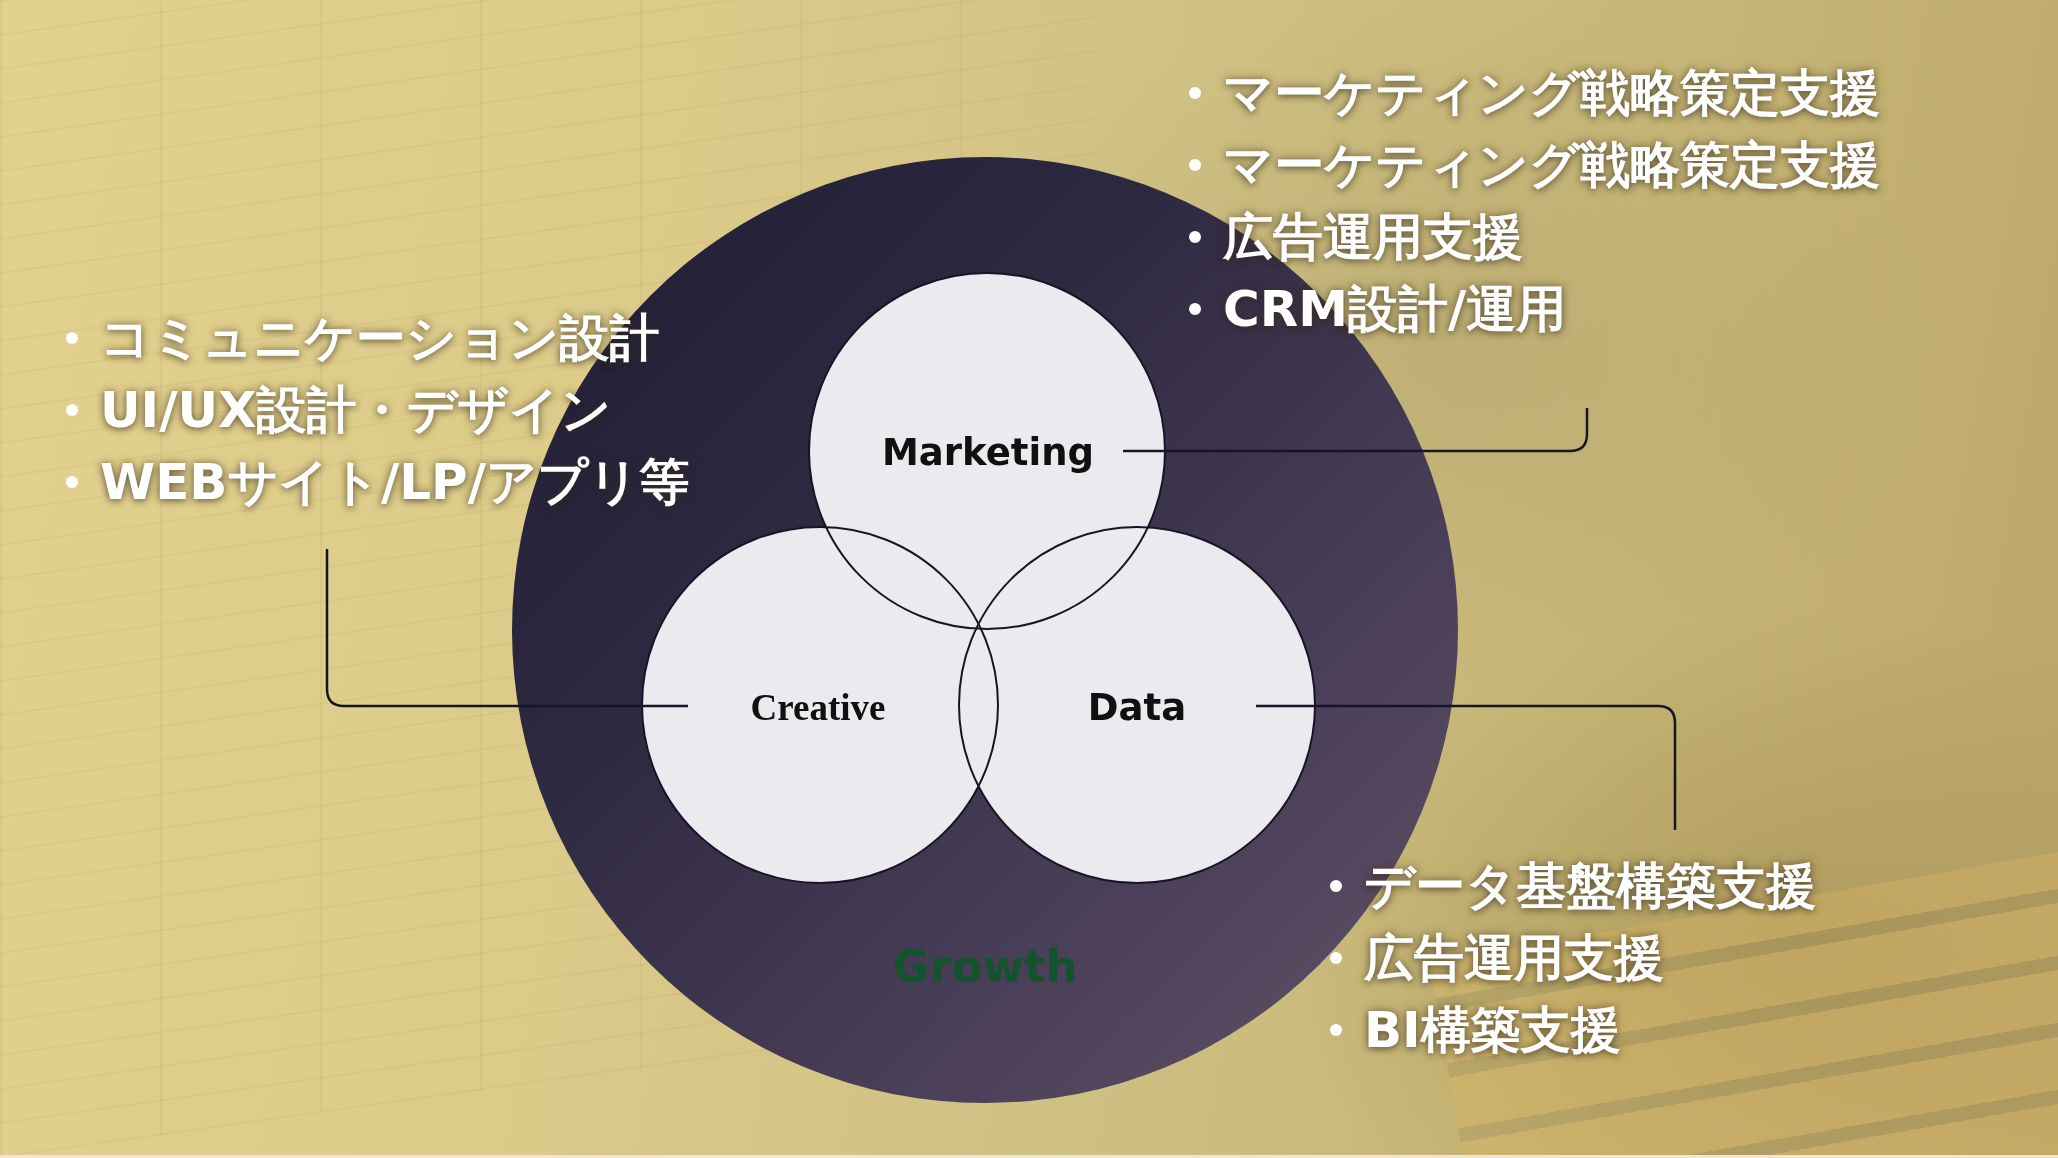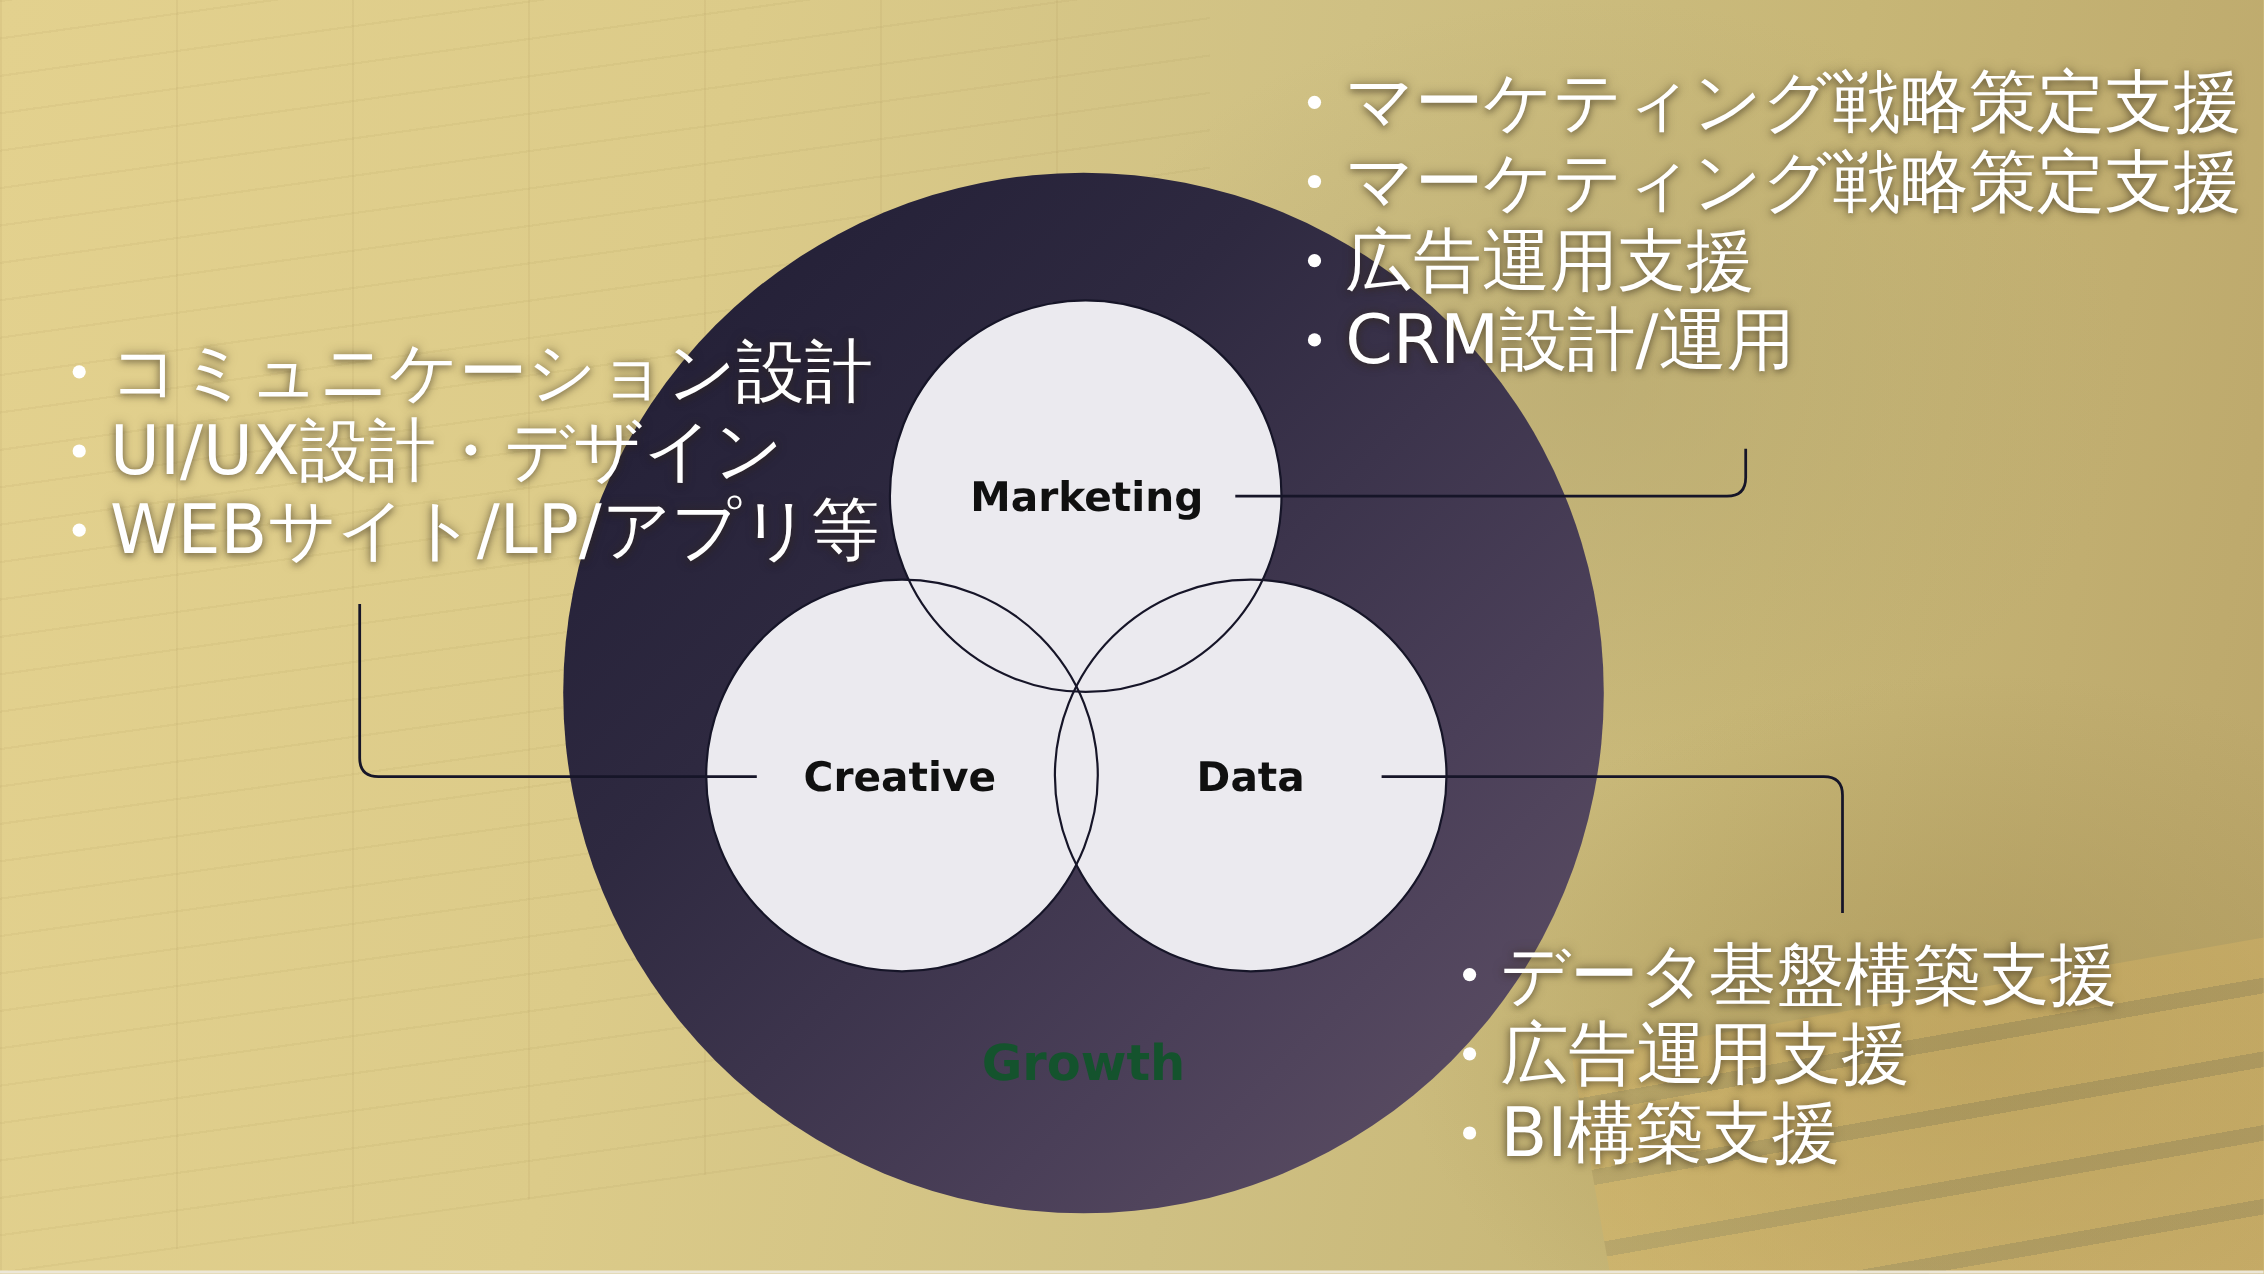--- a/index.html
+++ b/index.html
@@ -38,21 +38,21 @@
 
   .label {
     position: absolute; transform: translate(-50%, -50%);
     font-weight: bold; white-space: nowrap; text-align: center;
   }
   .label.dark { color: #101010; font-size: 37px; }
   .label.light { color: #14532d; font-size: 45px; }
 
   .list {
     position: absolute; margin: 0; padding: 0; list-style: none;
-    color: #ffffff; font-weight: normal; font-size: 62px;
+    color: #ffffff; font-weight: bold; font-size: 50px;
     text-shadow: 0 0 10px rgba(60,50,30,0.55), 0 2px 6px rgba(40,30,20,0.4);
   }
   .list li { height: 72px; line-height: 72px; white-space: nowrap; position: relative; padding-left: 34px; }
   .list li .dot {
     position: absolute; left: 0; top: 50%; width: 12px; height: 12px; margin-top: -6px;
     border-radius: 50%; background: #ffffff;
   }
 </style>
 </head>
 <body>
@@ -76,21 +76,21 @@
     <circle cx="1137" cy="705" r="178"></circle>
   </g>
   <g fill="none" stroke="#161528" stroke-width="2.5">
     <path d="M1123 451 L1570 451 Q1587 451 1587 434 L1587 408"></path>
     <path d="M688 706 L344 706 Q327 706 327 689 L327 549"></path>
     <path d="M1256 706 L1658 706 Q1675 706 1675 723 L1675 830"></path>
   </g>
 </svg>
 
 <div class="label dark" style="left:988px; top:452px;">Marketing</div>
-<div class="label dark" style="left:818px; top:707px;">Creative</div>
+<div class="label dark" style="left:818px; top:707px;font-family:Liberation Serif, serif;">Creative</div>
 <div class="label dark" style="left:1137px; top:707px;">Data</div>
 <div class="label light" style="left:985px; top:966px;">Growth</div>
 
 <ul class="list" style="left:1189px; top:57px;">
   <li><span class="dot"></span><span>マーケティング戦略策定支援</span></li>
   <li><span class="dot"></span><span>マーケティング戦略策定支援</span></li>
   <li><span class="dot"></span><span>広告運用支援</span></li>
   <li><span class="dot"></span><span>CRM設計/運用</span></li>
 </ul>
 

